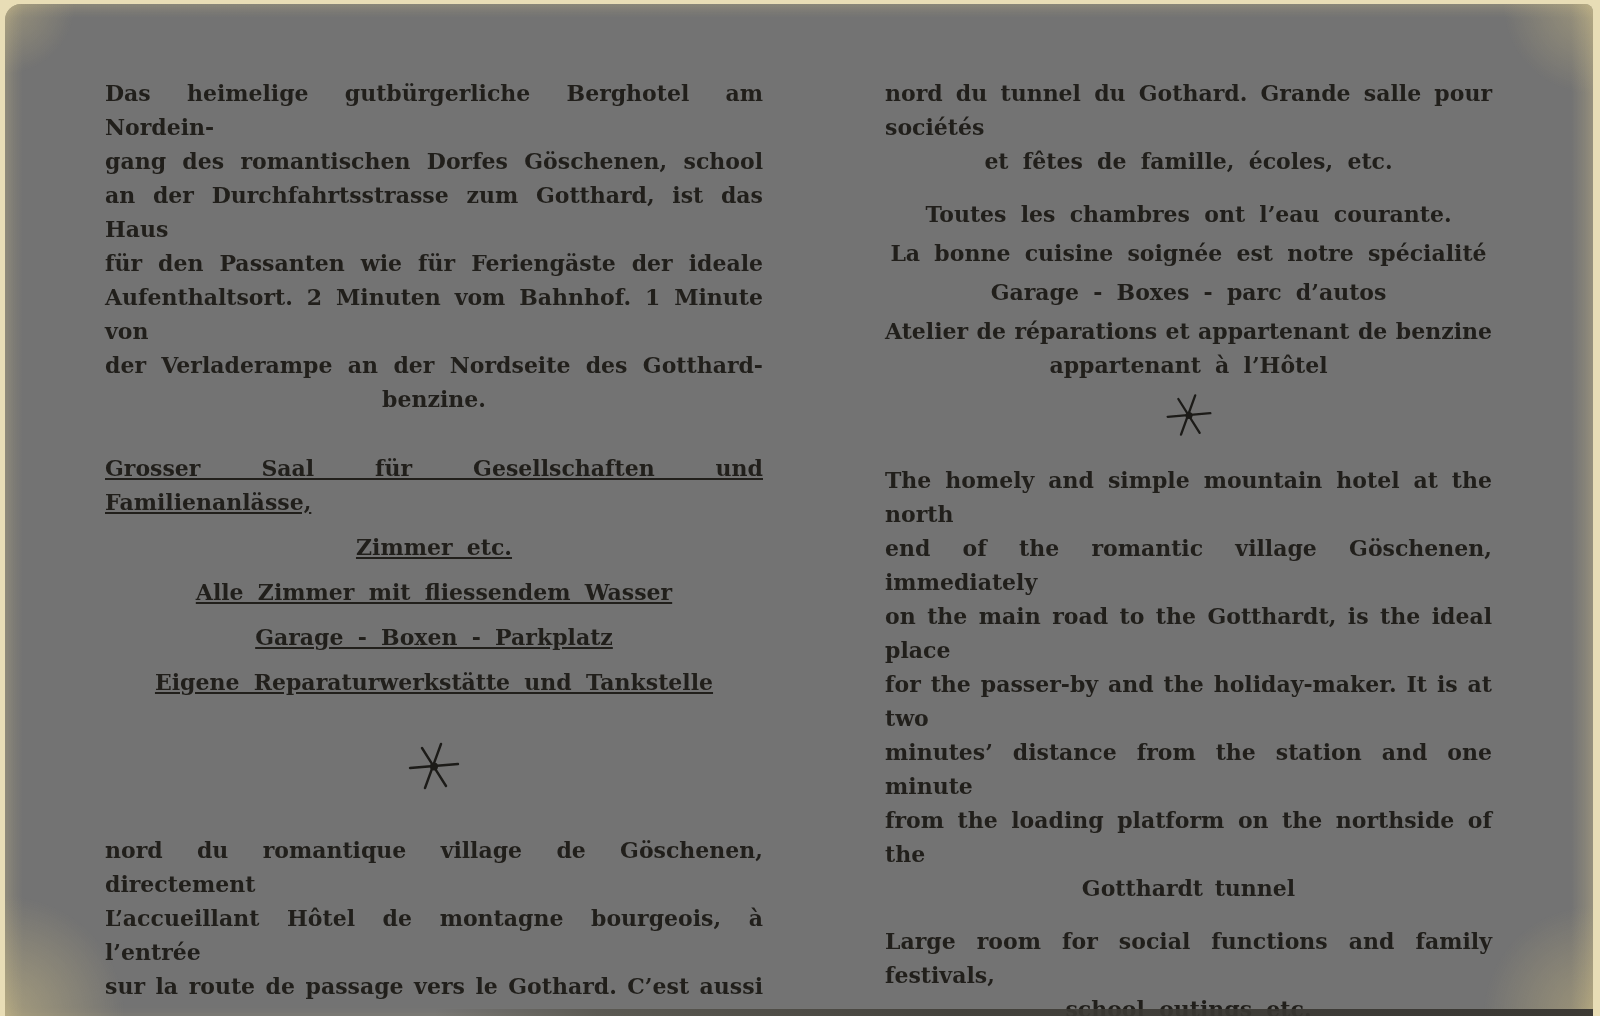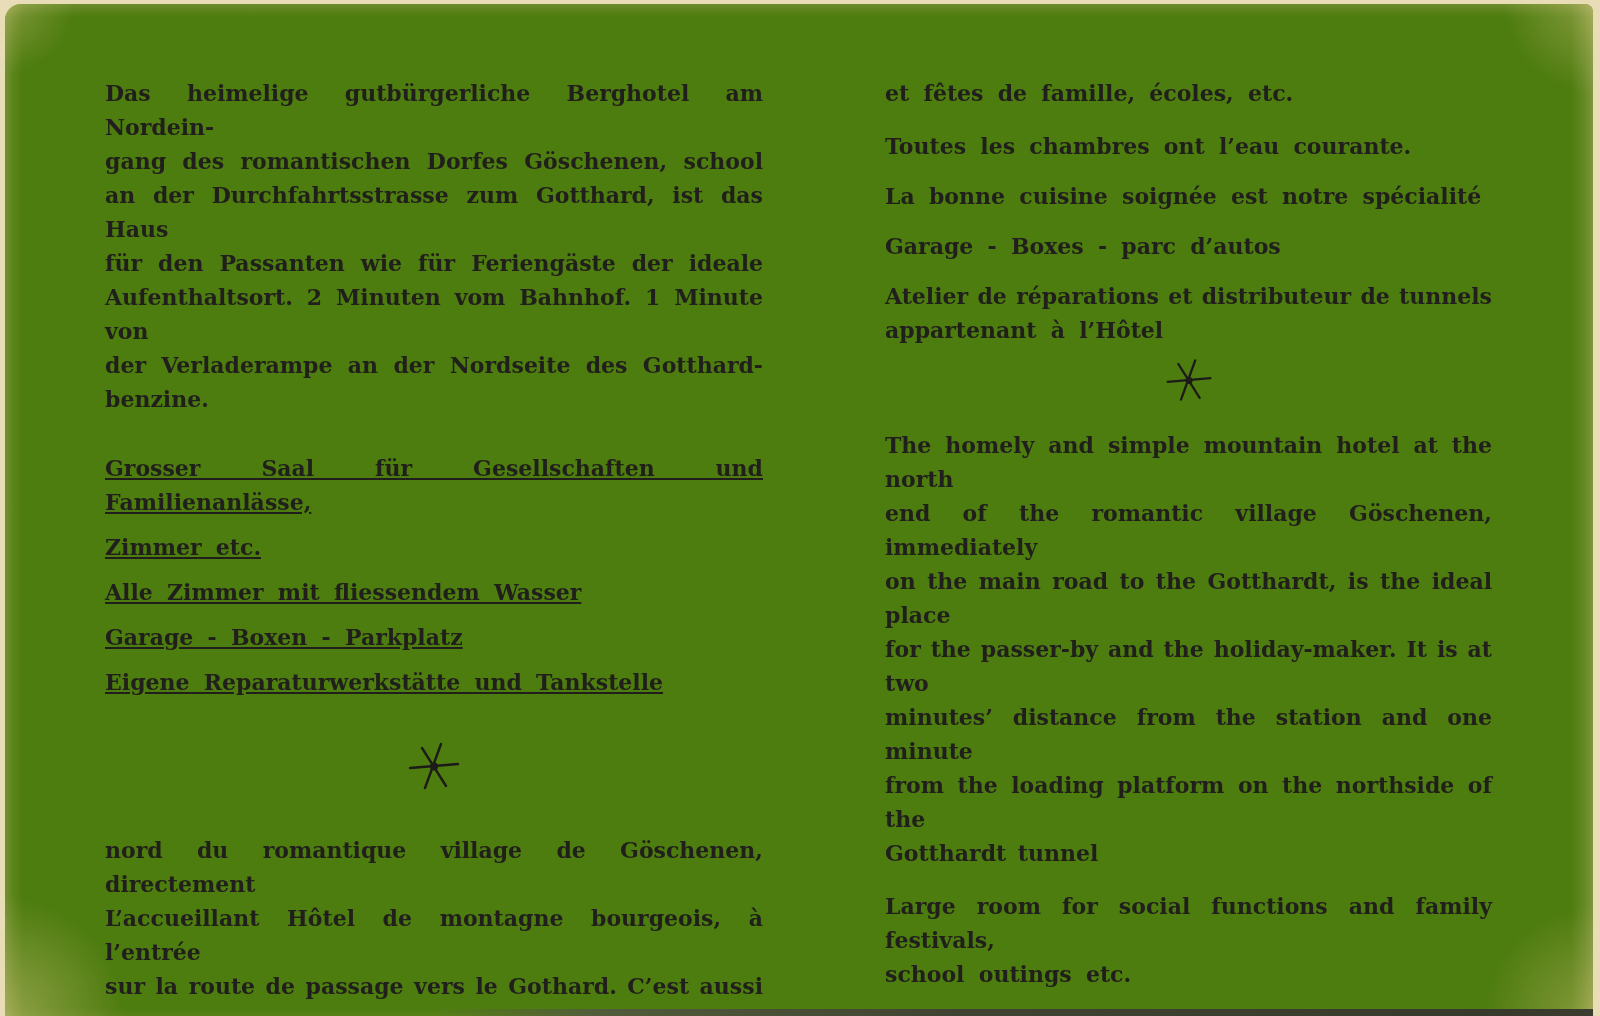--- a/index.html
+++ b/index.html
@@ -3,21 +3,21 @@
 <meta charset="utf-8">
 <style>
   html,body{margin:0;padding:0;}
   body{
     width:1600px;height:1016px;position:relative;overflow:hidden;
     background:#e8ddb6;
     font-family:"DejaVu Serif","Liberation Serif",serif;
   }
   .card{
     position:absolute;left:5px;top:4px;right:7px;bottom:0;
-    background:#4d7c0f;
+    background:#737373;
     border-radius:16px 8px 0 0;
     box-shadow:inset 0 0 12px rgba(216,198,140,.18);
   }
   .vignette{
     position:absolute;inset:0;pointer-events:none;border-radius:16px 8px 0 0;
     background:
       radial-gradient(circle at 0% 0%, rgba(228,208,140,.35), rgba(228,208,140,0) 70px),
       radial-gradient(circle at 100% 0%, rgba(228,208,140,.38), rgba(228,208,140,0) 90px),
       radial-gradient(circle at 100% 100%, rgba(222,200,130,.40), rgba(222,200,130,0) 110px),
       radial-gradient(circle at 0% 100%, rgba(228,208,140,.45), rgba(228,208,140,0) 120px),
@@ -29,26 +29,26 @@
     position:absolute;bottom:0;left:430px;right:0;height:7px;
     background:linear-gradient(to right, rgba(70,68,60,0), rgba(82,80,72,.75) 14%, rgba(62,60,54,.9) 45%, rgba(52,50,46,.92));
   }
   .col{
     position:absolute;top:72px;color:#211f1b;
     font-size:22px;font-weight:bold;line-height:34px;
   }
   .col-left{left:100px;width:658px;}
   .col-right{left:880px;width:607px;}
   .line-j{text-align:justify;text-align-last:justify;}
-  .line-c{text-align:left;word-spacing:.18em;}
+  .line-c{text-align:center;word-spacing:.18em;}
   .wide{word-spacing:.3em;}
   .features-de{margin-top:35px;text-decoration:underline;}
   .features-de .gap{margin-top:11px;}
   .features-fr{margin-top:19px;}
-  .features-fr .gap{margin-top:16px;}
+  .features-fr .gap{margin-top:5px;}
   .features-en{margin-top:19px;}
   .star-wrap{display:flex;justify-content:center;align-items:center;}
   .star-left{margin-top:38px;height:58px;}
   .star-right{margin-top:8px;height:50px;}
   .fr-para{margin-top:38px;}
   .en-para{margin-top:23px;}
   svg.star{display:block;}
 </style>
 </head>
 <body>
@@ -89,28 +89,29 @@
     <div class="fr-para">
       <div class="line-j">nord du romantique village de Göschenen, directement</div>
       <div class="line-j">L’accueillant Hôtel de montagne bourgeois, à l’entrée</div>
       <div class="line-j">sur la route de passage vers le Gothard. C’est aussi</div>
 
     </div>
   </div>
 
   <div class="col col-right">
     <div>
+      <div class="line-j">nord du tunnel du Gothard. Grande salle pour sociétés</div>
       <div class="line-c wide">et fêtes de famille, écoles, etc.</div>
     </div>
 
     <div class="features-fr">
       <div class="line-c wide">Toutes les chambres ont l’eau courante.</div>
       <div class="line-c gap wide">La bonne cuisine soignée est notre spécialité</div>
       <div class="line-c gap wide">Garage - Boxes - parc d’autos</div>
-      <div class="line-j gap">Atelier de réparations et distributeur de tunnels</div>
+      <div class="line-j gap">Atelier de réparations et appartenant de benzine</div>
       <div class="line-c wide">appartenant à l’Hôtel</div>
     </div>
 
     <div class="star-wrap star-right">
       <svg class="star" width="48" height="46" viewBox="0 0 54 50">
         <g stroke="#1c1b18" stroke-width="2.6" stroke-linecap="round" fill="none">
           <path d="M3 27 L51 23"></path>
           <path d="M34 3 L18 47"></path>
           <path d="M15 7 L39 45"></path>
         </g>

